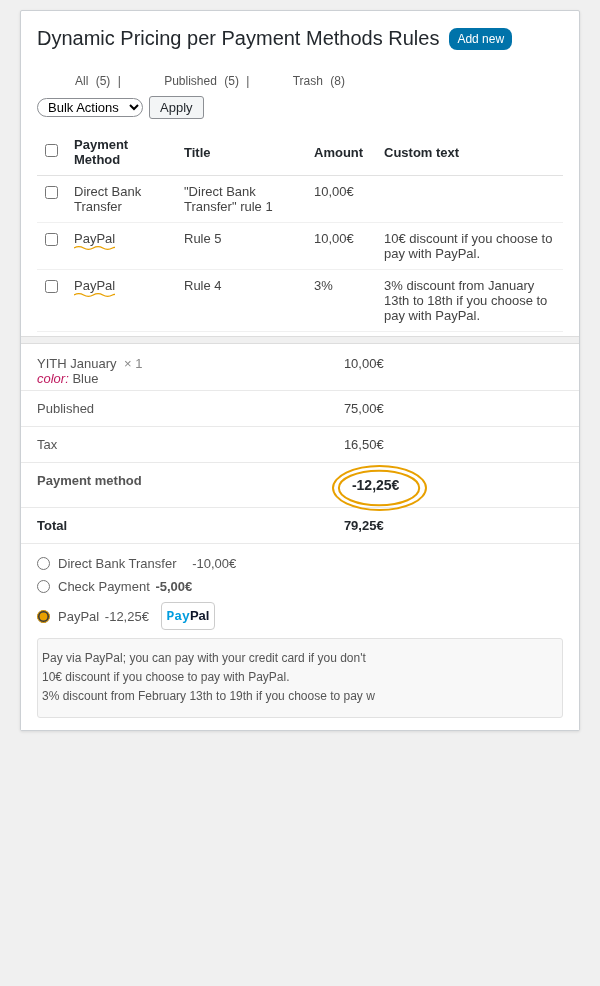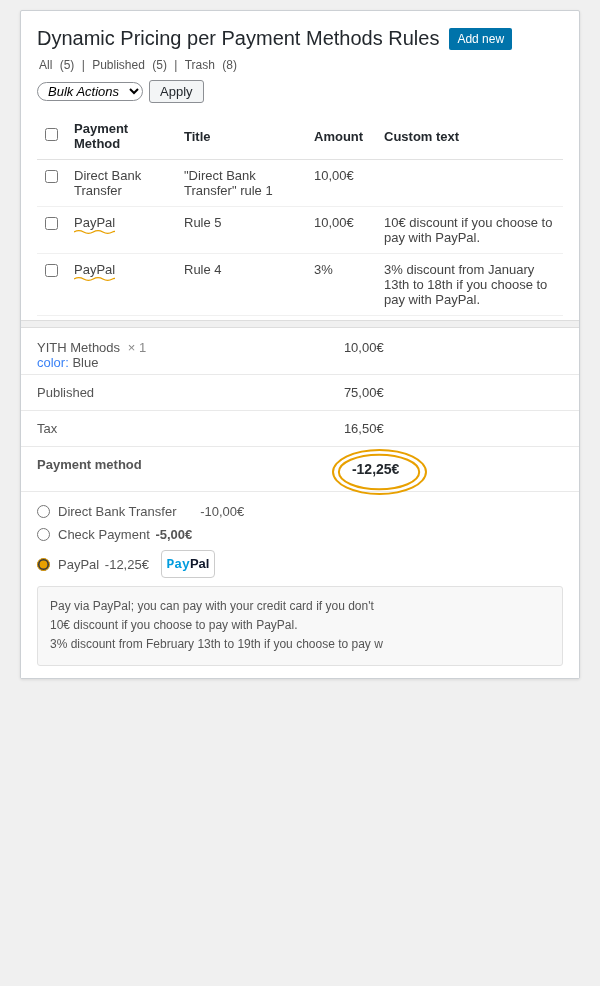--- a/index.html
+++ b/index.html
@@ -23,59 +23,59 @@
     .top-panel {
       padding: 16px 16px 0 16px;
     }
     .page-title {
       font-size: 20px;
       font-weight: 400;
       color: #23282d;
       display: flex;
       align-items: center;
       gap: 10px;
-      margin-bottom: 8px;
+      margin-bottom: 24px;
     }
     .add-new-btn {
       font-size: 12px;
       background: #0073aa;
       color: #fff;
       border: none;
       padding: 4px 8px;
-      border-radius: 2px;
+      border-radius: 8px;
       cursor: pointer;
       text-decoration: none;
     }
     .filter-links {
       font-size: 12px;
       color: #666;
       margin-bottom: 8px;
     }
     .filter-links a {
       color: #0073aa;
       text-decoration: none;
+      margin-left: 36px;
     }
     .filter-links span {
       color: #555;
       margin: 0 2px;
     }
     .bulk-bar {
       display: flex;
       align-items: center;
       gap: 6px;
       margin-bottom: 10px;
     }
     .bulk-select {
       font-size: 13px;
       padding: 0 6px;
       border: 1px solid #8c8f94;
       border-radius: 11px;
       background: #fff;
       cursor: pointer;
-      font-style: italic;
     }
     .apply-btn {
       font-size: 13px;
       background: #f3f5f6;
       border: 1px solid #8c8f94;
       border-radius: 3px;
       padding: 3px 10px;
       cursor: pointer;
       color: #23282d;
     }
@@ -162,21 +162,21 @@
       padding-bottom: 4px;
     }
     .product-name {
       font-size: 13px;
       color: #555;
     }
     .product-detail {
       font-size: 13px;
       color: #555;
     }
-    .product-detail .color-label { color: #3b82f6; }
+    .product-detail .color-label { color: #be185d; font-style: italic; }
 
     
     .discount-cell {
       position: relative;
       display: inline-block;
       padding: 4px 8px;
     }
     .discount-circle {
       position: absolute;
       top: -8px;
@@ -227,21 +227,21 @@
       font-weight: 700;
     }
     .paypal-pay { color: #009cde; font-family: Liberation Mono, monospace; }
     .paypal-pal { color: #0f172a; }
 
     
     .paypal-desc {
       background: #f8f8f8;
       border: 1px solid #e1e1e1;
       border-radius: 3px;
-      padding: 10px 12px;
+      padding: 10px 4px;
       font-size: 12px;
       color: #555;
       line-height: 1.6;
       margin: 4px 0 0 0;
       overflow: hidden;
     }
 
     
     .squiggle-underline {
       display: block;
@@ -348,21 +348,21 @@
 
   <div class="panel-divider"></div>
 
   <div class="bottom-panel">
     <table class="order-table">
       <tbody>
 
         <tr class="product-row">
           <td class="label-cell">
             <span class="product-name">
-              <span>YITH Methods</span>
+              <span>YITH January</span>
               <span style="color:#888; margin-left:4px;">× 1</span>
             </span>
             <br>
             <span class="product-detail">
               <span class="color-label">color:</span>
               <span>Blue</span>
             </span>
           </td>
           <td class="value-cell">10,00€</td>
         </tr>
@@ -384,30 +384,38 @@
           <td class="value-cell">
             <span class="discount-cell">
               <svg class="discount-circle" viewBox="0 0 95 46" xmlns="http://www.w3.org/2000/svg">
                 <ellipse cx="47" cy="23" rx="44" ry="19" stroke="#e8a000" stroke-width="2.2" fill="none"></ellipse>
               </svg>
               <span class="discount-value">-12,25€</span>
             </span>
           </td>
         </tr>
 
+        <tr class="bold-row">
+          <td class="label-cell">
+            <strong>Total</strong>
+          </td>
+          <td class="value-cell">
+            <strong>79,25€</strong>
+          </td>
+        </tr>
       </tbody>
     </table>
 
     <div class="payment-options">
 
       <div class="payment-option">
         <input type="radio" name="payment" id="direct_bank" style="">
         <label for="direct_bank">
           <span>Direct Bank Transfer</span>
-          <span style="margin-left:20px;">-10,00€</span>
+          <span style="margin-left:12px;">-10,00€</span>
         </label>
       </div>
 
       <div class="payment-option">
         <input type="radio" name="payment" id="check_payments" style="">
         <label for="check_payments">
           <span>Check Payment</span>
           <span style="margin-left:2px;font-weight:bold;">-5,00€</span>
         </label>
       </div>

